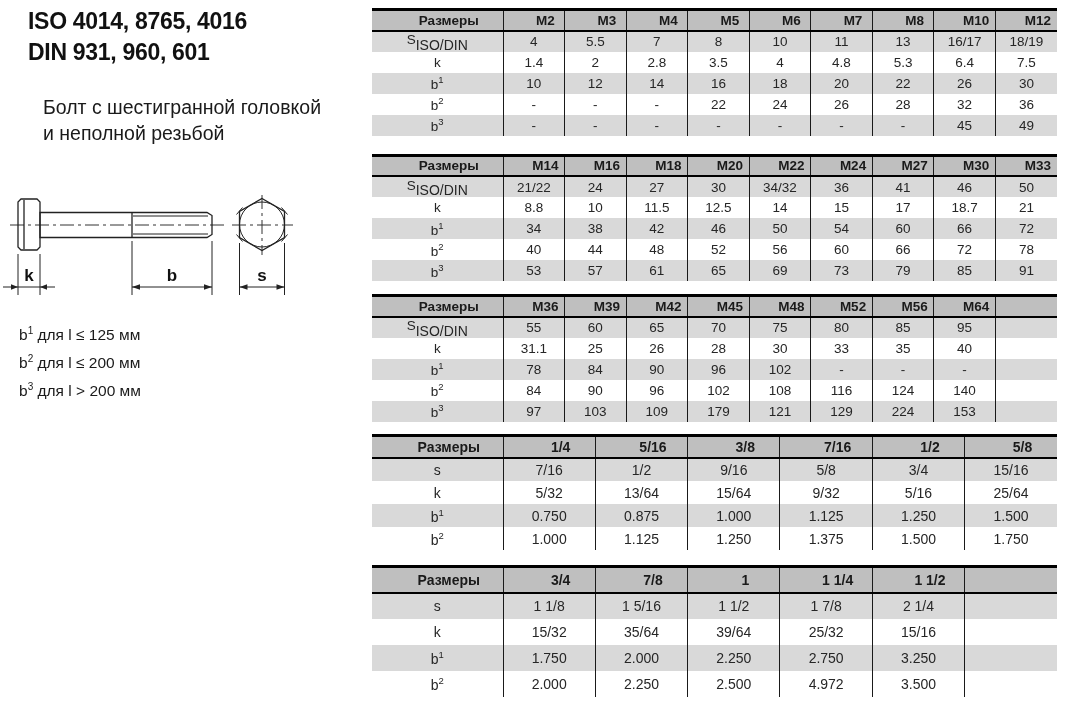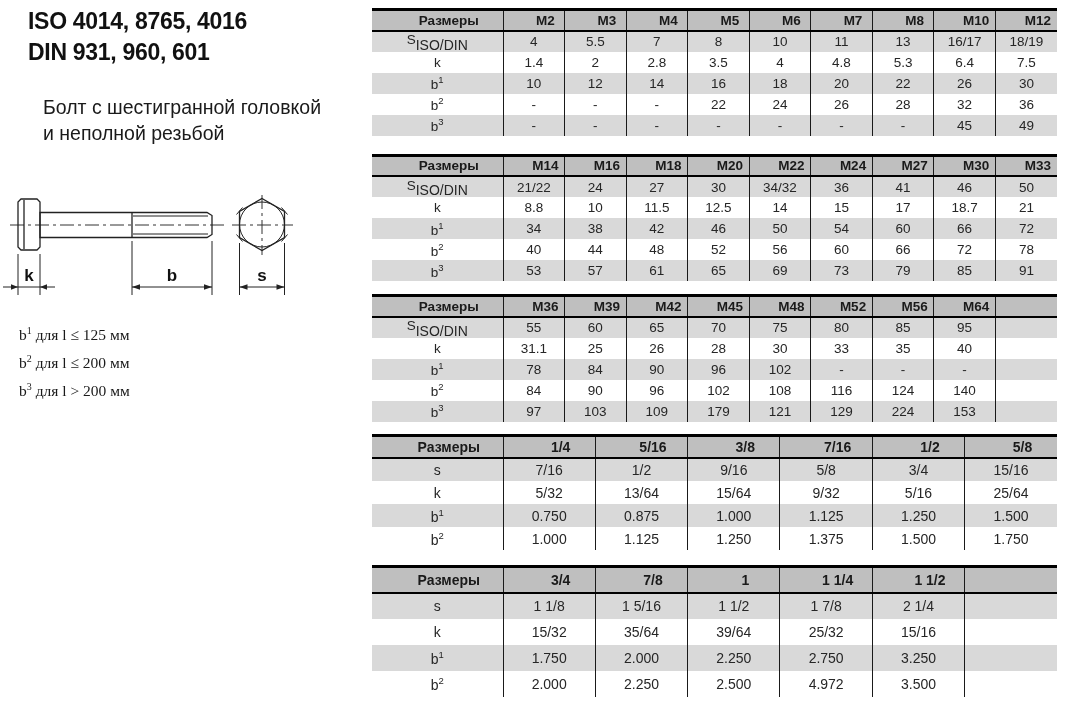--- a/index.html
+++ b/index.html
@@ -21,21 +21,21 @@
     font-size:23px;font-weight:bold;line-height:31px;color:#111;
     letter-spacing:-0.3px;
   }
   .doc-subtitle{
     position:absolute;left:28px;top:94px;
     font-size:19.5px;line-height:26px;color:#1a1a1a;margin-left:15px;
   }
   .drawing-wrap{position:absolute;left:0;top:183px;width:360px;height:135px;}
   .notes{
     position:absolute;left:19px;top:319px;
-    font-size:15.5px;line-height:24px;color:#1a1a1a;font-family:Liberation Serif, serif;
+    font-size:15.5px;line-height:24px;color:#1a1a1a;
   }
   .notes sup{font-size:10px;}
   .tables-column{position:absolute;left:372px;top:0;right:10px;}
   .tbl-wrap{width:100%;}
   .tw1{margin-top:8px;}
   .tw2{margin-top:18px;}
   .tw3{margin-top:13px;}
   .tw4{margin-top:12px;}
   .tw5{margin-top:15px;}
   table.dim-table{

